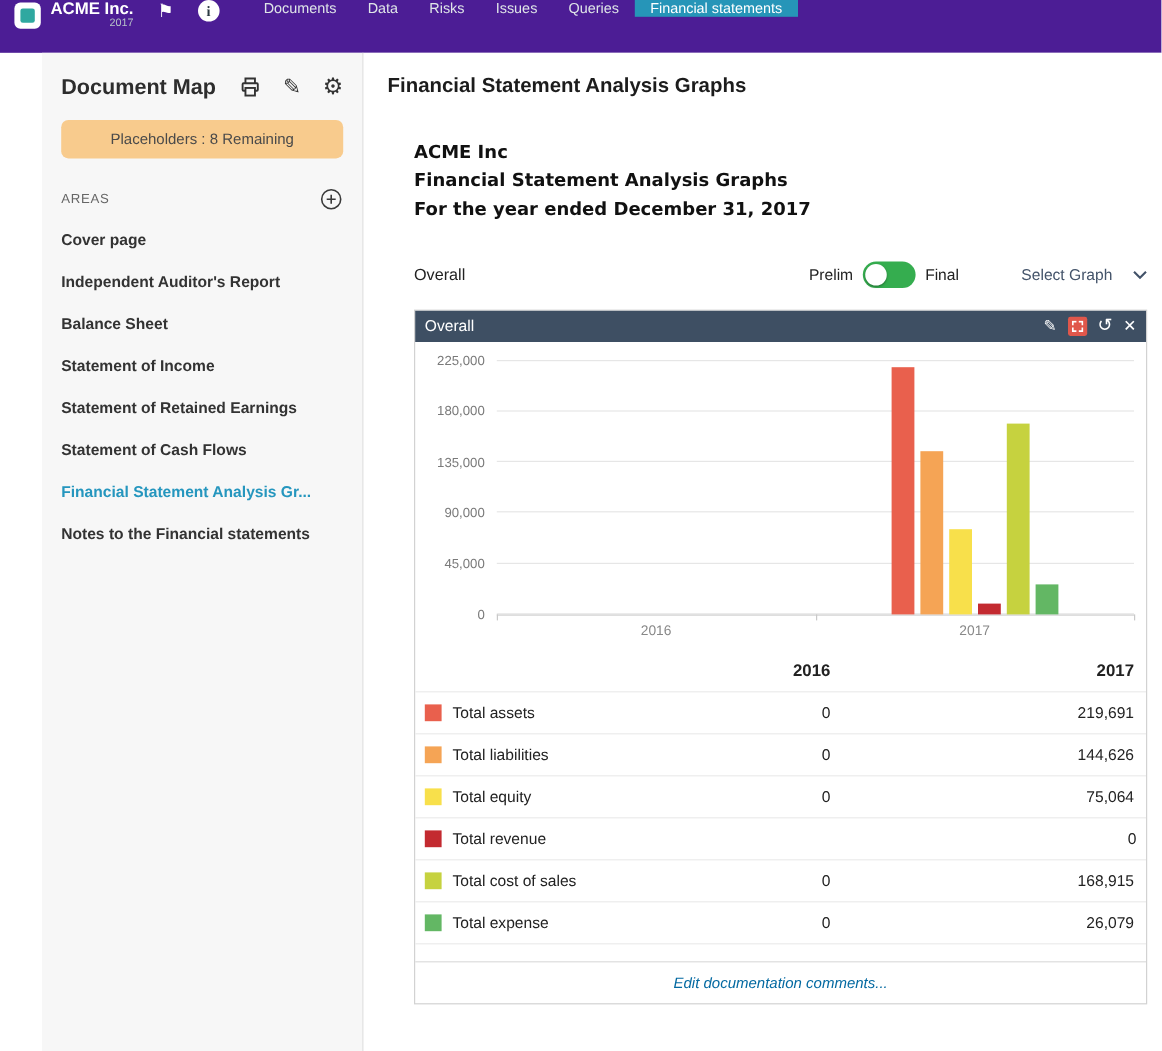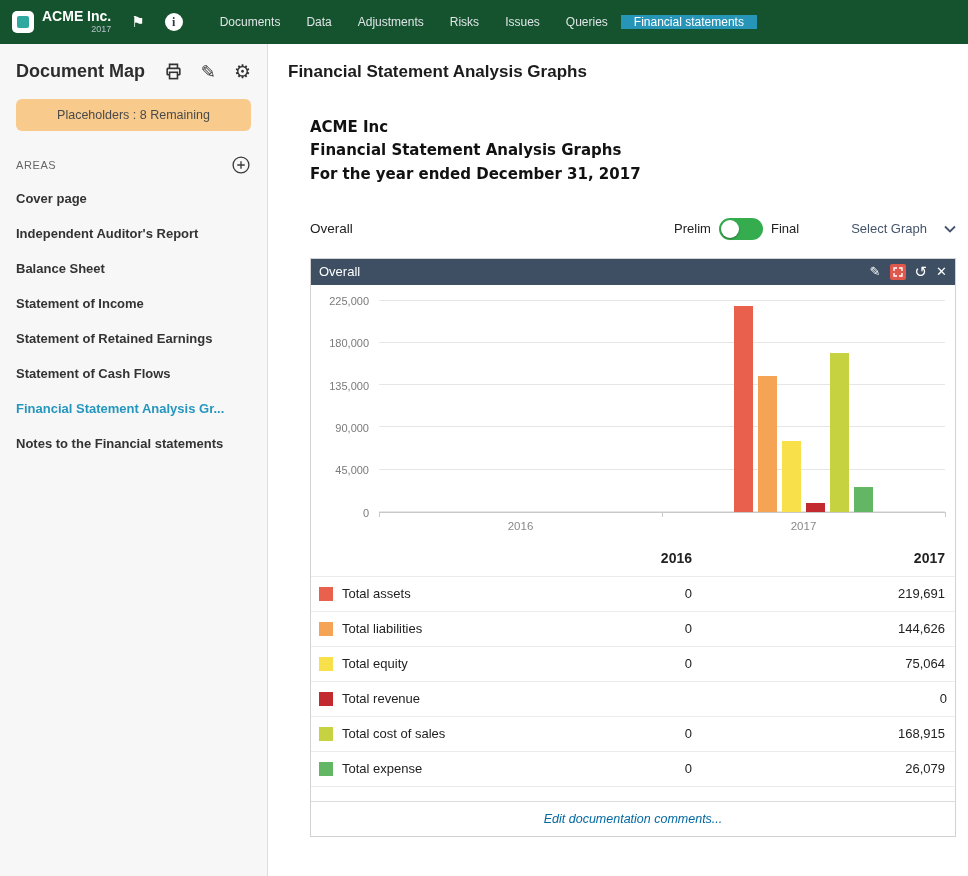--- a/index.html
+++ b/index.html
@@ -2,35 +2,35 @@
 <html><head>
 <meta charset="utf-8">
 <style>
   * { margin:0; padding:0; box-sizing:border-box; }
   html,body { width:968px; height:876px; }
   body { font-family:"Liberation Sans", sans-serif; background:#fff; color:#222; overflow:hidden; }
 
   .app { display:flex; flex-direction:column; height:100%; }
 
   
-  .navbar { height:44px; background:#14532d; display:flex; align-items:center; color:#e8ecee; flex:0 0 auto; }
+  .navbar { height:44px; background:#4c1d95; display:flex; align-items:flex-start; color:#e8ecee; flex:0 0 auto; }
   .brand { display:flex; align-items:center; padding:0 10px 0 12px; gap:8px; }
   .logo { width:22px; height:22px; background:#fff; border-radius:5px; position:relative; }
   .logo::after { content:""; position:absolute; left:5px; top:5px; width:12px; height:12px; background:#2fa8a0; border-radius:2px; }
   .brand-text { display:flex; flex-direction:column; align-items:flex-end; line-height:1.1; }
   .brand-name { font-size:14px; font-weight:bold; color:#fff; }
   .brand-year { font-size:9px; color:#b7c2c8; }
   .nav-icon { display:flex; align-items:center; padding:0 10px; font-size:15px; color:#fff; cursor:pointer; }
   .info-circle { width:18px; height:18px; border-radius:50%; background:#fff; color:#2b3942; font-weight:bold; font-size:12px; display:flex; align-items:center; justify-content:center; font-family:"Liberation Serif", serif; }
   .nav-menu { display:flex; align-items:stretch; margin-left:14px; }
   .nav-item { display:flex; align-items:center; padding:0 13px; font-size:12px; color:#dfe5e8; cursor:pointer; }
   .nav-item.active { background:#2695b8; color:#fff; }
 
   
-  .body-wrap { display:flex; flex:1 1 auto; min-height:0; }
+  .body-wrap { display:flex; flex:1 1 auto; min-height:0;margin-left:35px; }
 
   
   .sidebar { width:268px; flex:0 0 268px; background:#f7f7f7; border-right:1px solid #ddd; overflow:hidden; }
   .sidebar-head { display:flex; align-items:center; padding:16px 16px 12px 16px; gap:18px; }
   .sidebar-title { font-size:18px; font-weight:bold; color:#2d2d2d; flex:1; }
   .side-icon { color:#333; cursor:pointer; display:flex; align-items:center; }
   .pen-glyph { font-size:18px; }
   .gear-glyph { font-size:19px; }
   .placeholders { display:block; margin:4px 16px 10px 16px; width:calc(100% - 32px); background:#f8cb8d; border:none; border-radius:6px; padding:9px 6px; font-size:12.5px; color:#4a4a4a; cursor:pointer; font-family:inherit; }
   .areas-row { display:flex; align-items:center; padding:14px 16px 6px 16px; }
@@ -100,21 +100,20 @@
         <span class="brand-year">2017</span>
       </span>
     </div>
     <span class="nav-icon">⚑</span>
     <span class="nav-icon">
         <span class="info-circle">i</span>
       </span>
     <nav class="nav-menu">
       <a class="nav-item">Documents</a>
       <a class="nav-item">Data</a>
-      <a class="nav-item">Adjustments</a>
       <a class="nav-item">Risks</a>
       <a class="nav-item">Issues</a>
       <a class="nav-item">Queries</a>
       <a class="nav-item active">Financial statements</a>
     </nav>
   </header>
 
   <div class="body-wrap">
 
     <aside class="sidebar">

